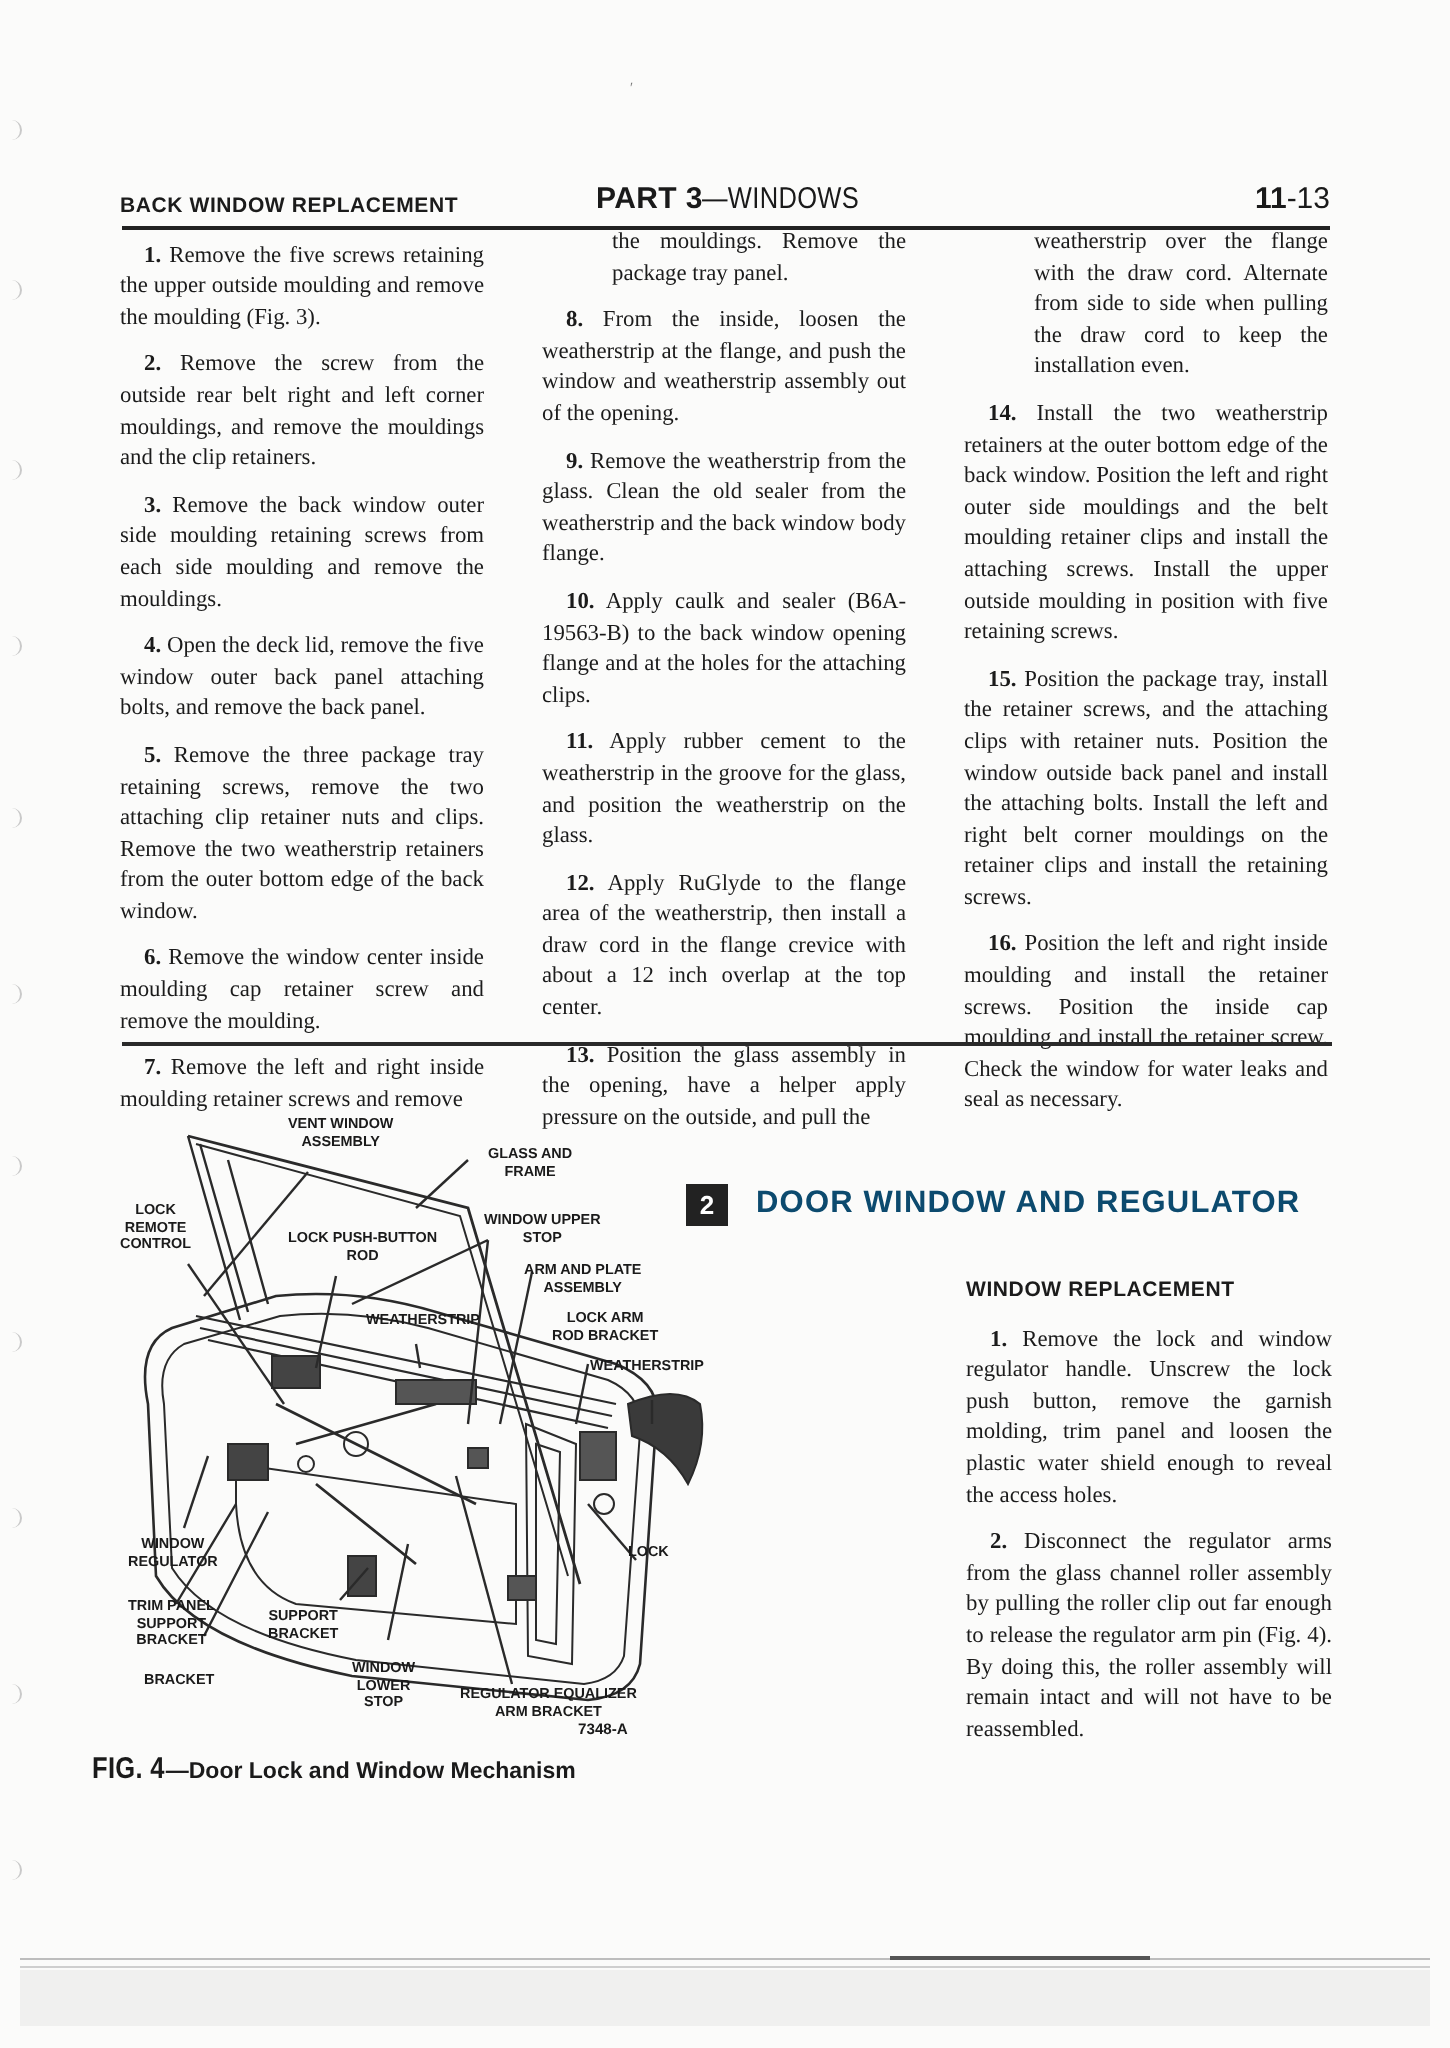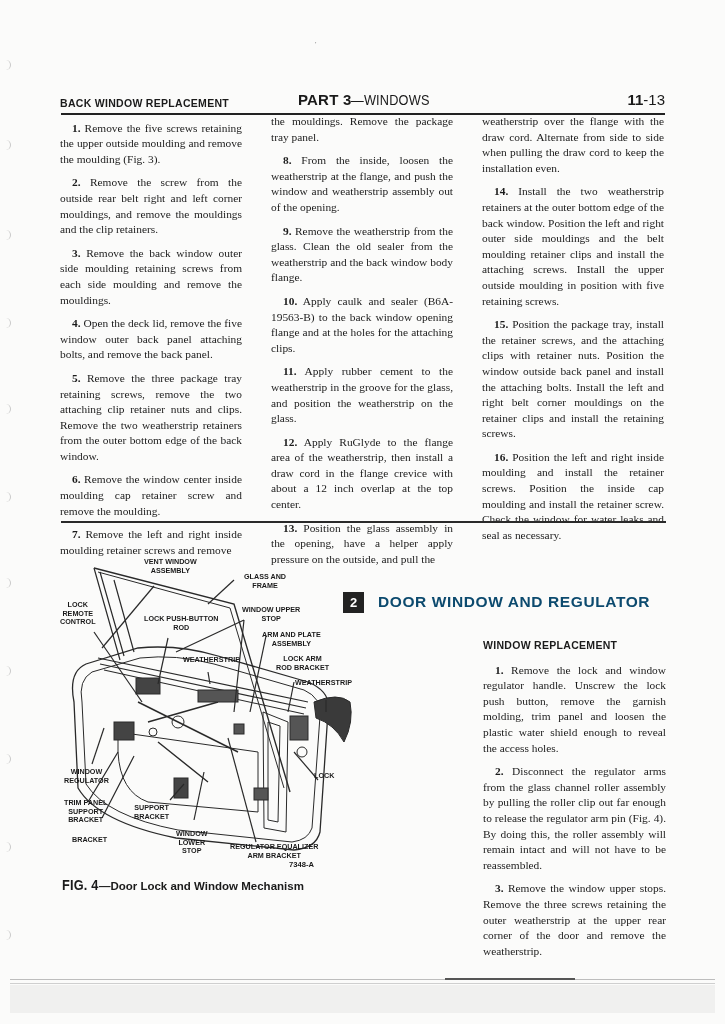--- a/index.html
+++ b/index.html
@@ -37,40 +37,40 @@
   .col2 { left: 271px; width: 182px; top: 114px; }
   .col3 { left: 482px; width: 182px; top: 114px; }
 
   .sec-head {
     font-family: "Liberation Sans", "DejaVu Sans", sans-serif;
     font-weight: 700; font-size: 10.5px; letter-spacing: 0.3px;
     margin: 0 0 9px 0; text-align: left;
   }
   .para { margin: 0 0 8px 0; text-indent: 12px; }
   .para .num { font-weight: 700; }
-  .cont { text-indent: 0; }
+  .cont { text-indent: 0; margin-left: 35px; }
 
   .divider {
     position: absolute; left: 61px; top: 521px; width: 605px; height: 2px;
     background: #2a2a2a;
   }
 
   .figure {
     position: absolute; left: 58px; top: 552px; width: 300px; height: 312px;
   }
   .figure svg { position: absolute; left: 0; top: 0; }
   .flabel {
     position: absolute;
     font-family: "Liberation Sans", "DejaVu Sans", sans-serif;
     font-weight: 700; font-size: 7.2px; line-height: 8.6px;
     text-align: center; color: #1a1a1a; white-space: nowrap;
     background: transparent;
   }
   .fig-caption {
-    position: absolute; left: 62px; top: 876px;
+    position: absolute; left: 46px; top: 876px;
     font-family: "Liberation Sans", "DejaVu Sans", sans-serif;
     font-size: 11.5px; font-weight: 700; color: #1a1a1a; white-space: nowrap;
   }
   .fig-caption .fignum { font-size: 15px; letter-spacing: 0.2px; transform: scaleX(0.85); display: inline-block; transform-origin: left; margin-right: -6px; }
   .fig-code {
     position: absolute; left: 289px; top: 860px;
     font-family: "Liberation Sans", "DejaVu Sans", sans-serif;
     font-weight: 700; font-size: 7.6px; color: #1a1a1a;
   }
 
@@ -246,20 +246,19 @@
 
 <div class="section2">
   <div class="badge">2</div>
   <div class="stitle">DOOR WINDOW AND REGULATOR</div>
 </div>
 
 <div class="col col4">
   <div class="sec-head">WINDOW REPLACEMENT</div>
   <p class="para"><span class="num">1.</span><span> Remove the lock and window regulator handle. Unscrew the lock push button, remove the garnish molding, trim panel and loosen the plastic water shield enough to reveal the access holes.</span></p>
   <p class="para"><span class="num">2.</span><span> Disconnect the regulator arms from the glass channel roller assembly by pulling the roller clip out far enough to release the regulator arm pin (Fig. 4). By doing this, the roller assembly will remain intact and will not have to be reassembled.</span></p>
-  <p class="para"><span class="num">3.</span><span> Remove the window upper stops. Remove the three screws retaining the outer weatherstrip at the upper rear corner of the door and remove the weatherstrip.</span></p>
 </div>
 
 <div class="bottom-rule1">
     <div class="dark"></div>
   </div>
 <div class="bottom-rule2"></div>
 <div class="bottom-band"></div>
 
 </body></html>

